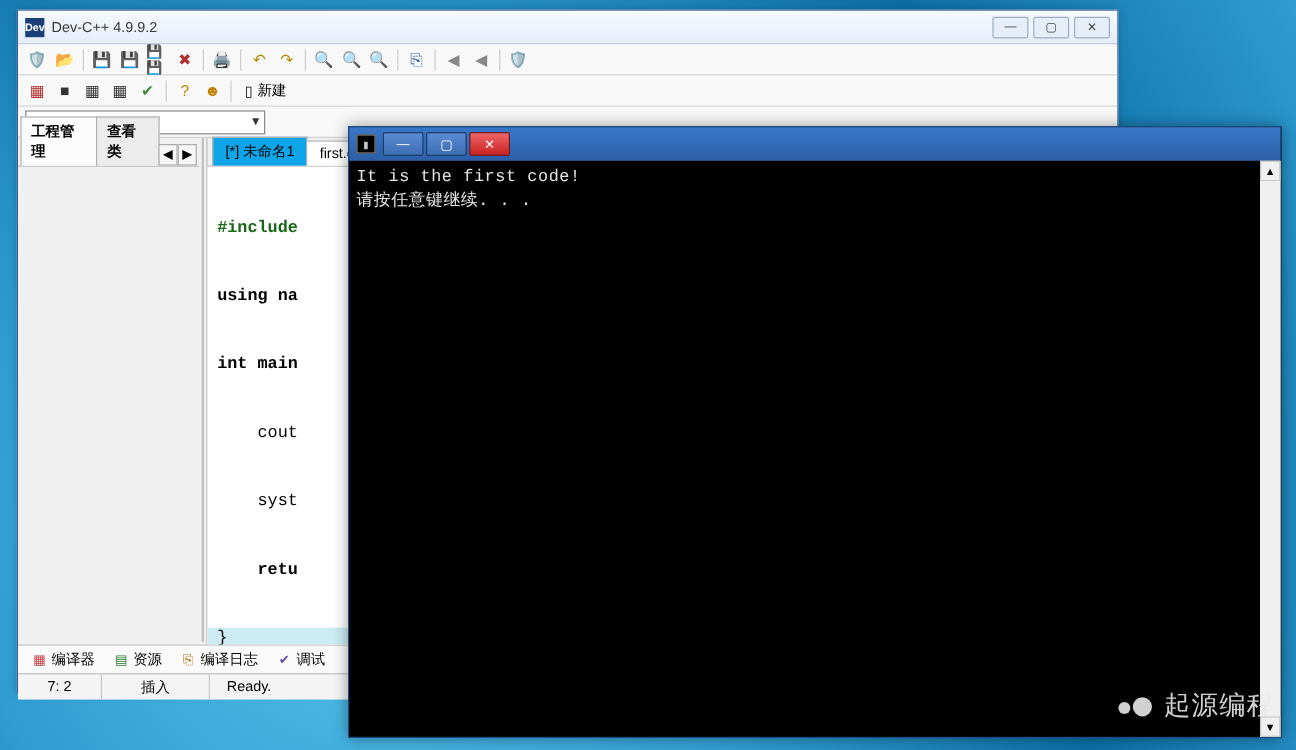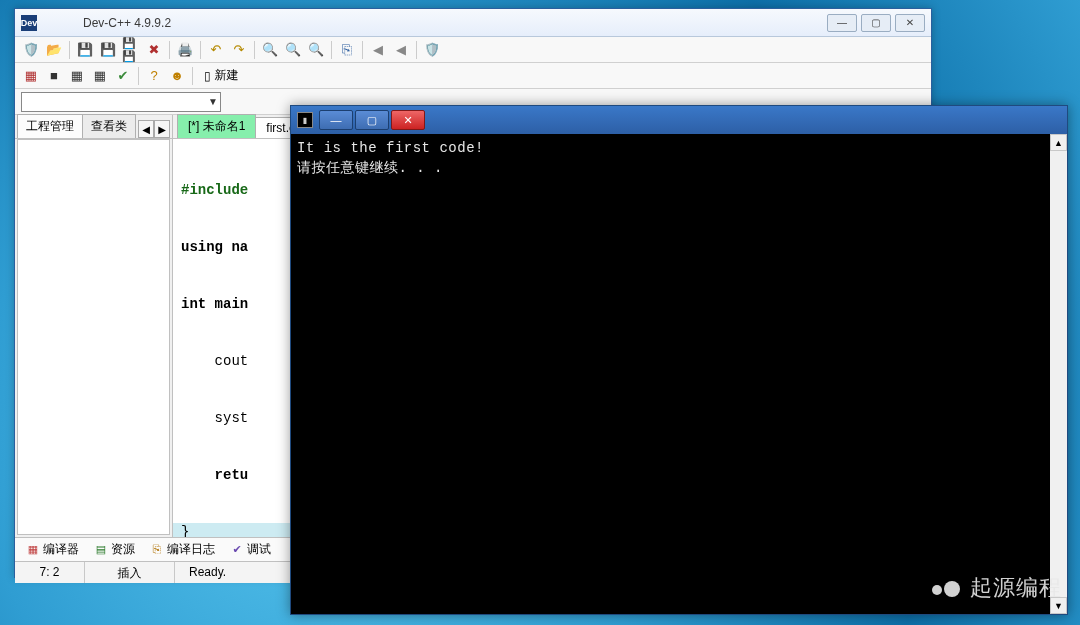--- a/index.html
+++ b/index.html
@@ -24,21 +24,21 @@
     height: 28px;
     background: linear-gradient(#f6f9fd,#e6eefb);
     border-bottom: 1px solid #b8c8db;
     padding-left: 6px;
   }
   .dev-icon {
     width: 16px; height: 16px; background: #1a3e78; color: #fff;
     font-size: 9px; font-weight: bold; display: flex; align-items: center; justify-content: center;
     margin-right: 6px;
   }
-  .devc-title-text { color: #3a3a3a; flex: 1; margin-left: 40px; }
+  .devc-title-text { color: #3a3a3a; flex: 1; }
   .win-btns { display: flex; gap: 4px; margin-right: 6px; }
   .win-btn {
     width: 30px; height: 18px; border: 1px solid #9aadc2;
     background: #e6edf6; border-radius: 2px;
     display: flex; align-items: center; justify-content: center;
     font-size: 10px; color: #444;
   }
   .win-btn.close { }
   .menu-bar {
     display: flex; gap: 2px; padding: 2px 6px;
@@ -62,21 +62,21 @@
   .tb-text { display: flex; align-items: center; gap: 4px; padding: 0 6px; height: 20px; }
   .combo {
     height: 20px; border: 1px solid #888; background: #fff; width: 200px;
     display: flex; align-items: center; justify-content: flex-end;
     padding-right: 2px;
   }
   .combo .chev { font-size: 10px; color: #333; }
   .main-area { display: flex; height: 422px; }
   .left-pane {
     width: 158px; border-right: 1px solid #c0c0c0;
-    display: flex; flex-direction: column;
+    display: flex; flex-direction: row; font-weight: bold;
   }
   .tabstrip {
     display: flex; align-items: flex-end; height: 24px;
     background: #f0f0f0; border-bottom: 1px solid #c0c0c0;
     padding-left: 2px; gap: 0;
   }
   .tab {
     padding: 3px 8px; border: 1px solid #b0b0b0; border-bottom: none;
     background: #fcfcfc; font-size: 12px; margin-right: -1px;
   }
@@ -87,21 +87,21 @@
     font-size: 10px; display: flex; align-items: center; justify-content: center;
   }
   .project-tree {
     flex: 1; background: #fff; border: 1px solid #c0c0c0; margin: 0 2px 2px 2px;
   }
   .editor-pane { flex: 1; display: flex; flex-direction: column; }
   .editor-tabs {
     display: flex; align-items: flex-end; height: 24px;
     border-bottom: 1px solid #c0c0c0; padding-left: 4px; gap: 0;
   }
-  .etab { padding: 3px 10px; border: 1px solid #b0b0b0; border-bottom: none; font-size: 12px; background: #86efac; margin-right: -1px; }
+  .etab { padding: 3px 10px; border: 1px solid #b0b0b0; border-bottom: none; font-size: 12px; background: #0ea5e9; margin-right: -1px; }
   .etab.active { background: #fff; }
   .code-area {
     flex: 1; background: #fff;
     font-family: "Consolas","Courier New",monospace;
     font-size: 14px; line-height: 19px;
     padding: 4px 0;
     white-space: pre;
     overflow: hidden;
   }
   .code-line { padding: 0 8px; }

